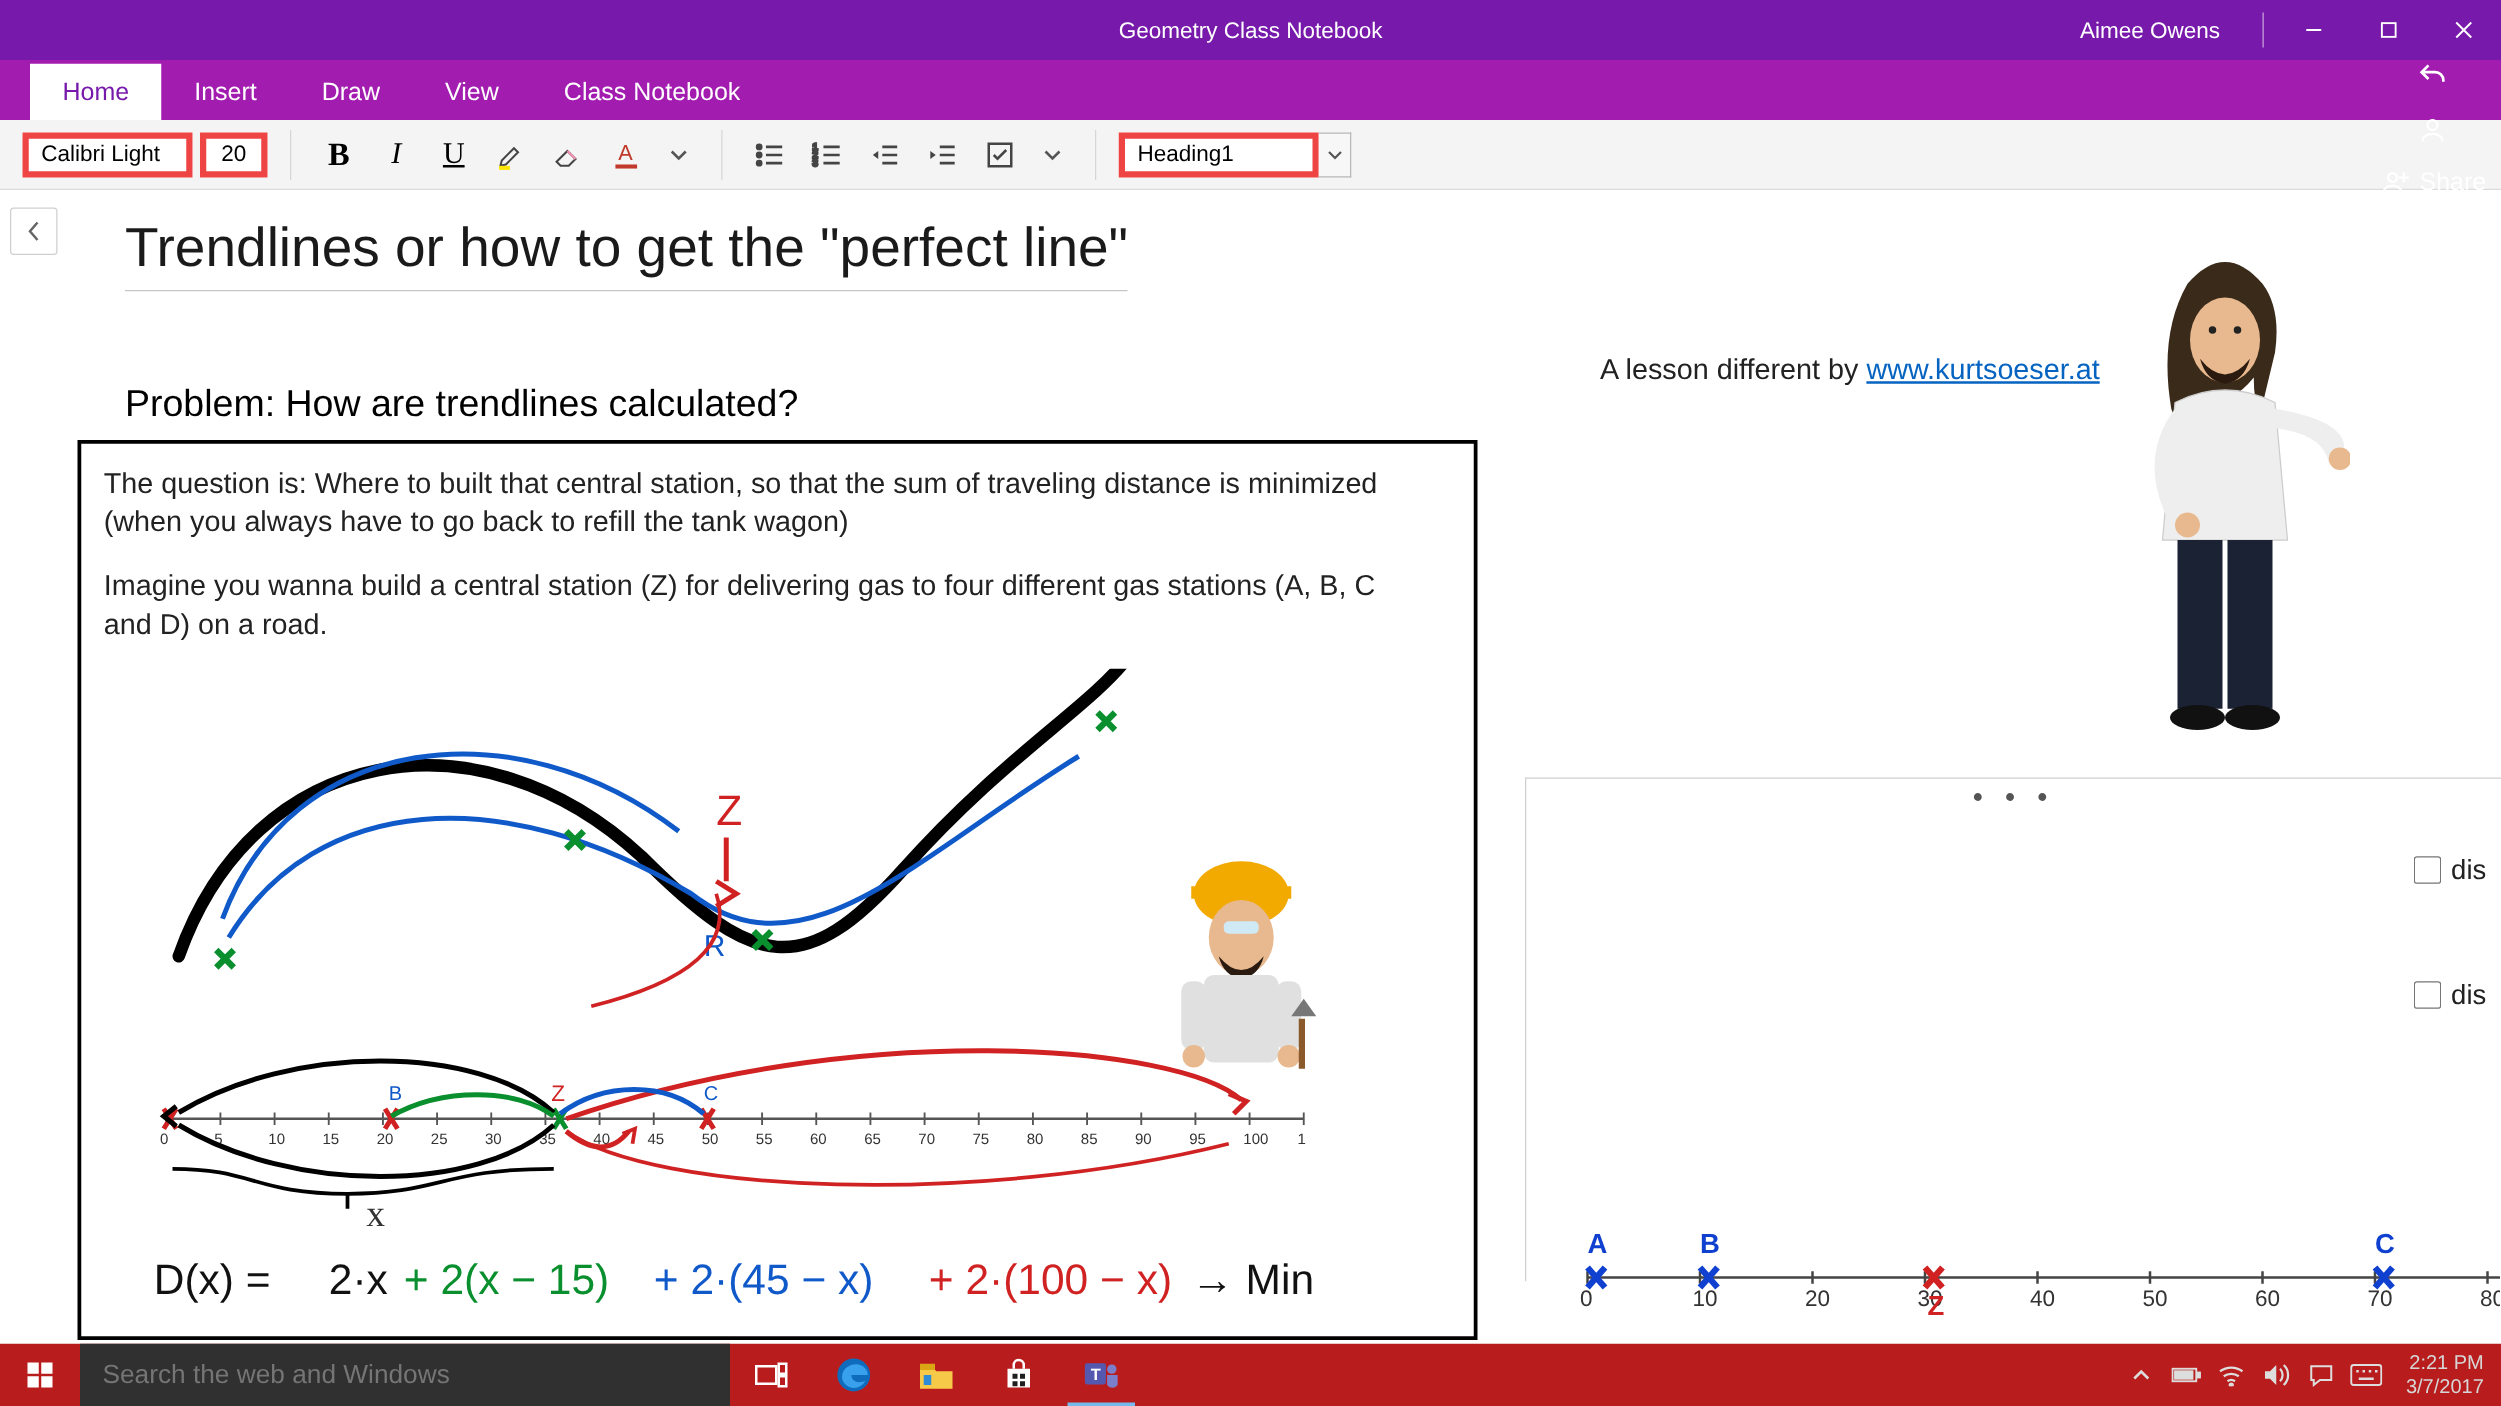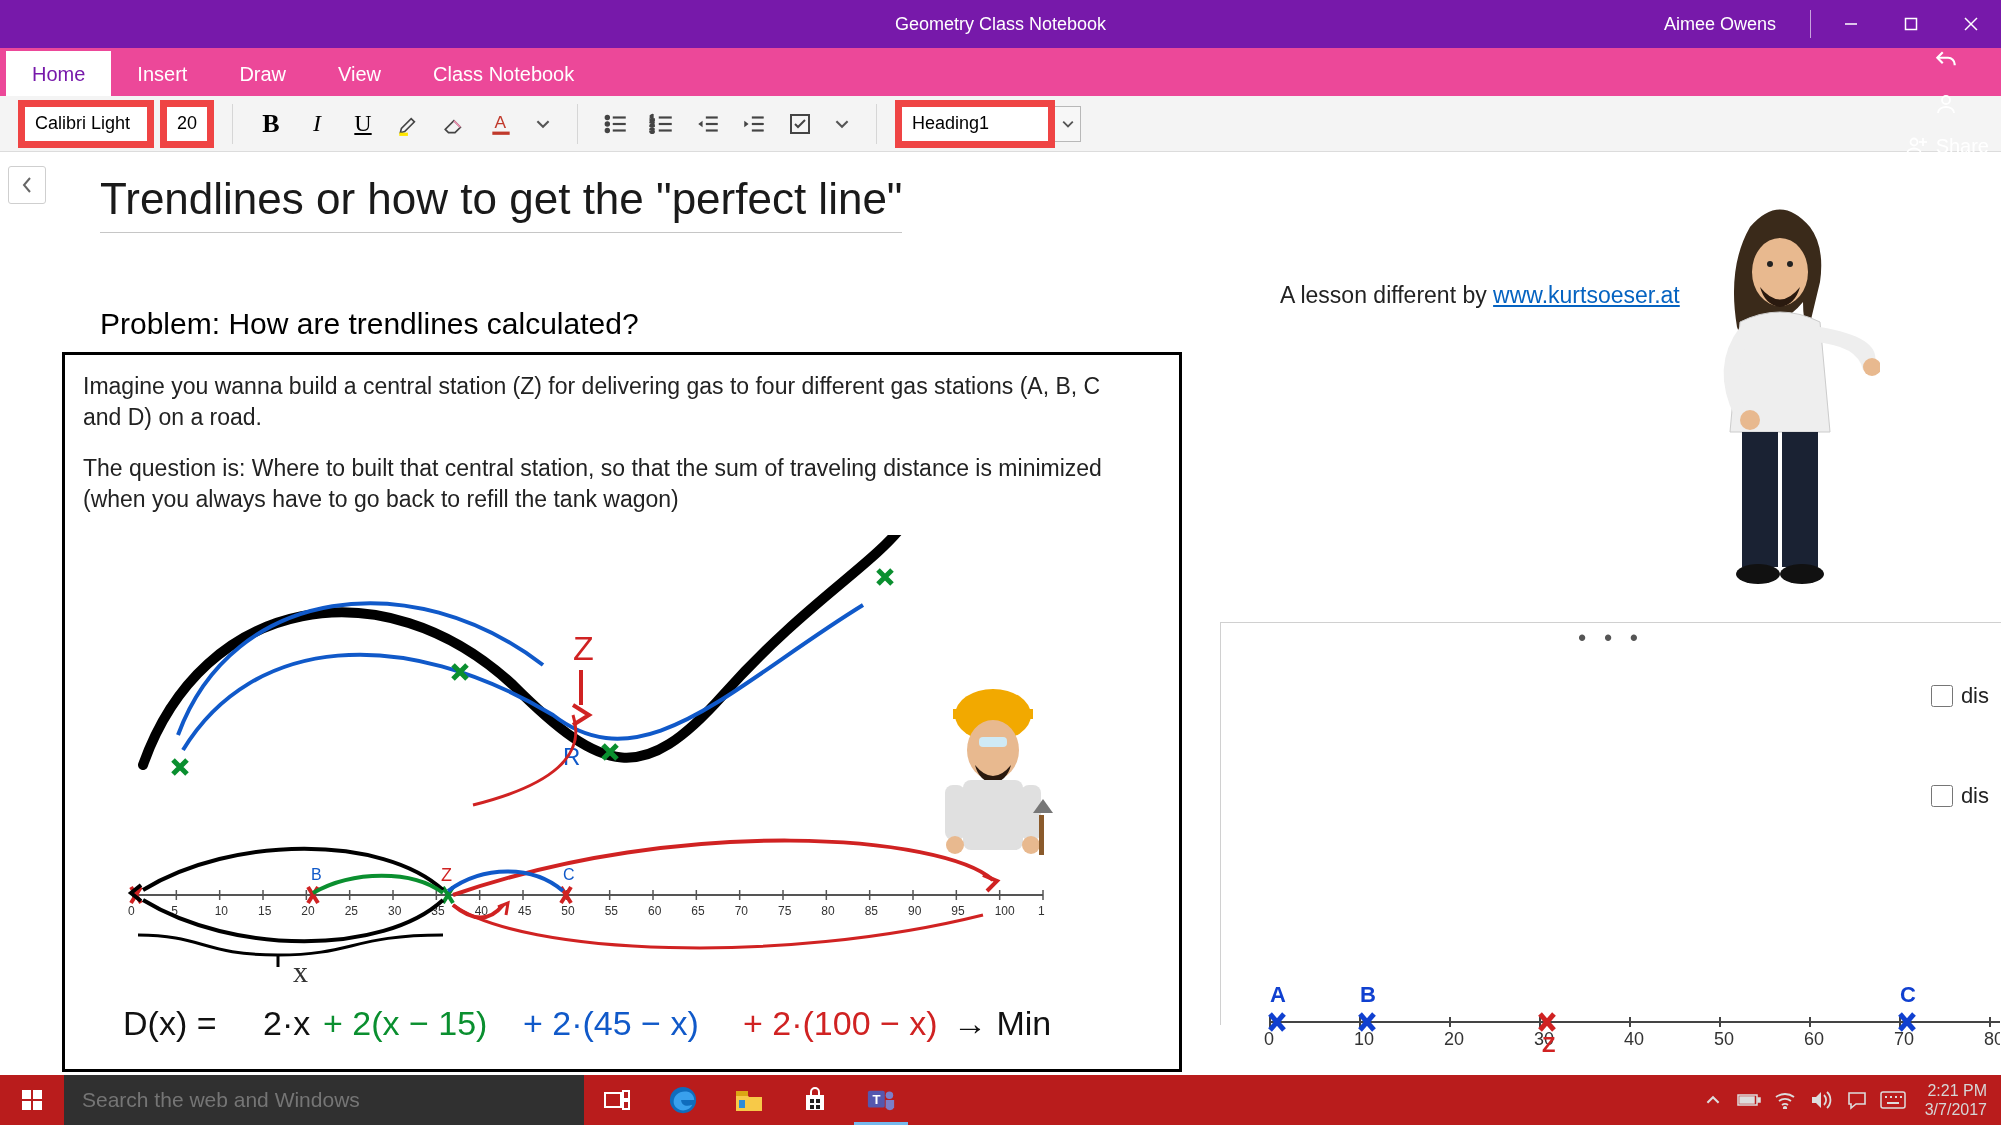--- a/index.html
+++ b/index.html
@@ -12,22 +12,22 @@
   }
   .titlebar .center { position: absolute; left: 50%; transform: translateX(-50%); font-weight: 400; }
   .titlebar .right { position: absolute; right: 0; display: flex; align-items: center; height: 100%; }
   .titlebar .user { margin-right: 24px; font-size: 18px; }
   .titlebar .sep { width: 1px; height: 28px; background: rgba(255,255,255,.6); margin: 0 10px; }
   .winctrl { width: 60px; height: 48px; display: flex; align-items: center; justify-content: center; cursor: pointer; }
   .winctrl svg { width: 16px; height: 16px; stroke: #fff; }
 
   
   .tabbar {
-    height: 48px; background: #ec4899; color: #fff;
-    display: flex; align-items: flex-end; padding: 0 6px;
+    height: 48px; background: #a21caf; color: #fff;
+    display: flex; align-items: flex-end; padding: 0 24px;
     position: relative;
     text-align: right;
   }
   .tab {
     padding: 12px 26px 10px 26px; font-size: 20px; cursor: pointer;
   }
   .tab.active { background: #fff; color: #7719aa; }
   .tabbar .rightactions {
     position: absolute; right: 12px; top: 0; height: 48px;
     display: flex; align-items: center; gap: 18px; color: #fff; flex-direction: column;
@@ -36,21 +36,21 @@
   .rightactions .share { display: flex; align-items: center; gap: 8px; font-size: 20px; cursor: pointer; }
 
   
   .toolbar {
     height: 56px; background: #f4f4f4; border-bottom: 1px solid #dcdcdc;
     display: flex; align-items: center; padding: 0 18px; gap: 8px;
   }
   .toolbar .group { display: flex; align-items: center; gap: 6px; }
   .toolbar .vsep { width: 1px; height: 40px; background: #d6d6d6; margin: 0 10px; }
   .toolbar input.box, .toolbar .combo {
-    height: 48px; border: 7px solid #ef4444; background: #fff; font-size: 18px;
+    height: 36px; border: 5px solid #ef4444; background: #fff; font-size: 18px;
     padding: 0 10px;
   }
   .font-name { width: 136px; }
   .font-size { width: 54px; text-align: center; }
   .style-select { width: 160px; }
   .tb-btn {
     width: 40px; height: 40px; display: flex; align-items: center; justify-content: center;
     cursor: pointer; font-size: 22px;
   }
   .tb-btn.small { width: 32px; }
@@ -337,22 +337,22 @@
         <circle cx="192" cy="175" r="9" fill="#e8b98f"></circle>
 
       <rect x="62" y="240" width="36" height="135" fill="#1a2233"></rect>
       <rect x="102" y="240" width="36" height="135" fill="#1a2233"></rect>
       <ellipse cx="78" cy="382" rx="22" ry="10" fill="#111"></ellipse>
       <ellipse cx="122" cy="382" rx="22" ry="10" fill="#111"></ellipse>
     </svg>
   </div>
 
   <div class="content-box">
+    <div class="bodytext">The question is: Where to built that central station, so that the sum of traveling distance is minimized (when you always have to go back to refill the tank wagon)</div>
     <div class="bodytext">Imagine you wanna build a central station (Z) for delivering gas to four different gas stations (A, B, C and D) on a road.</div>
-    <div class="bodytext">The question is: Where to built that central station, so that the sum of traveling distance is minimized (when you always have to go back to refill the tank wagon)</div>
 
     <div class="sketch-area">
       <svg viewBox="0 0 1080 520" width="1080" height="520">
 
         <path d="M60 230 C 120 60, 300 30, 430 150 C 520 240, 560 250, 640 160 C 720 70, 790 30, 820 -10" fill="none" stroke="#000" stroke-width="10" stroke-linecap="round"></path>
 
         <path d="M95 200 C 150 50, 330 30, 460 130" fill="none" stroke="#1059c9" stroke-width="4"></path>
         <path d="M100 215 C 170 100, 320 90, 470 180 C 560 250, 650 150, 780 70" fill="none" stroke="#1059c9" stroke-width="4"></path>
 
         <g stroke="#0a8f2f" stroke-width="5">

